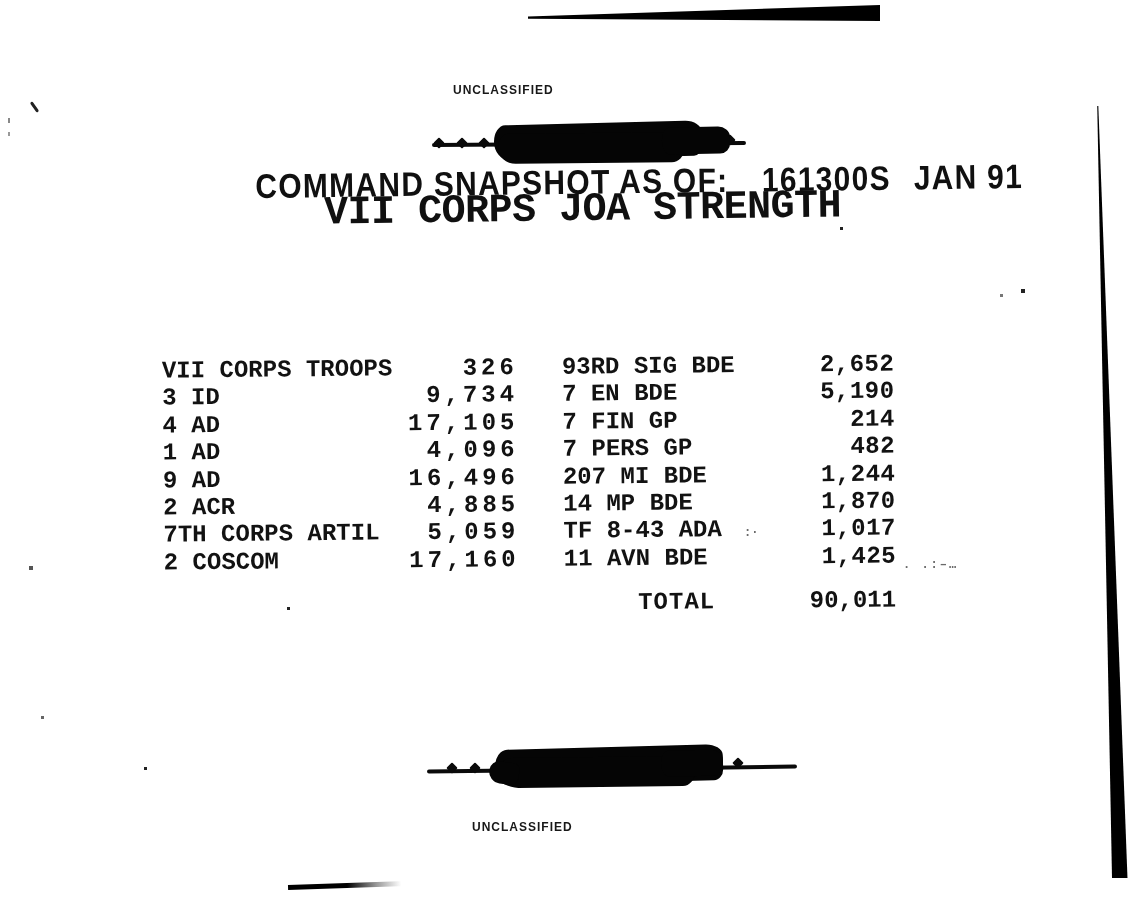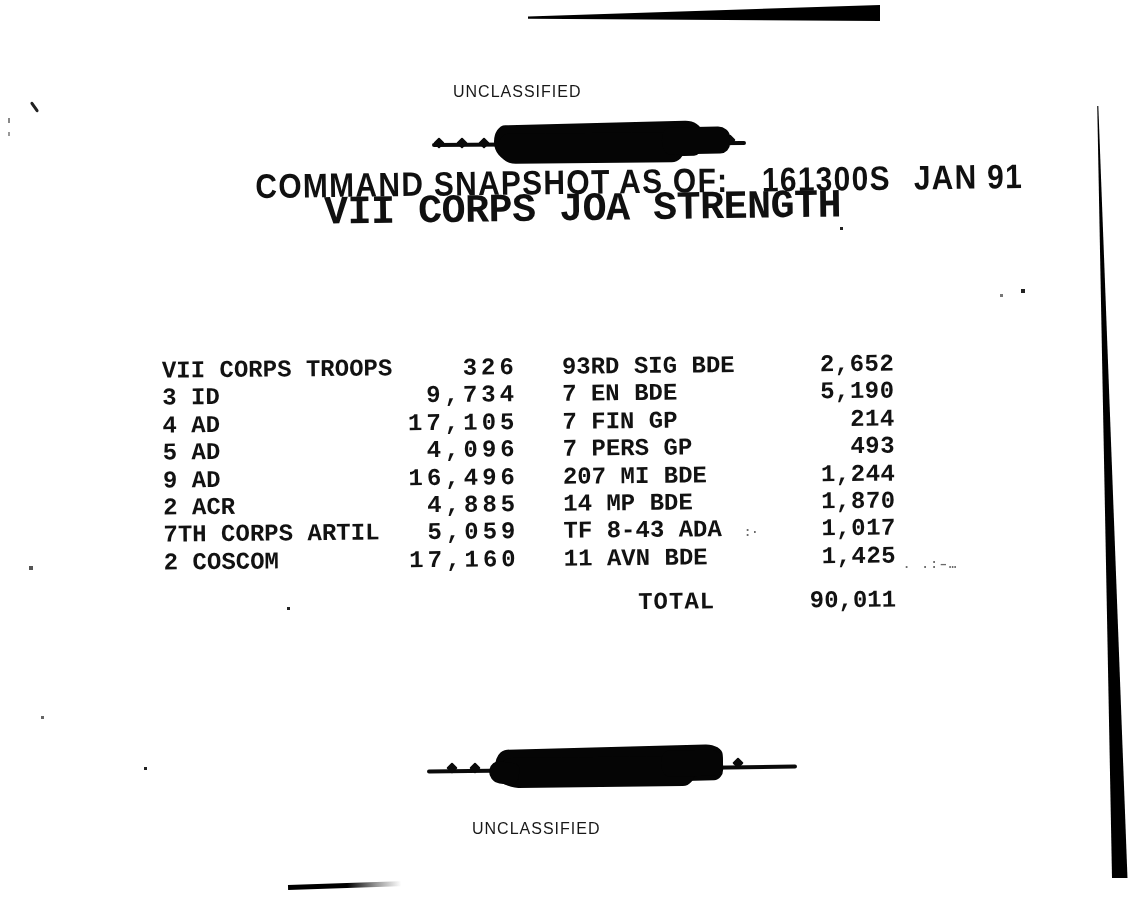--- a/index.html
+++ b/index.html
@@ -3,21 +3,21 @@
 <meta charset="utf-8">
 <style>
   html,body{margin:0;padding:0;background:#e8e8e8;}
   #page{
     position:relative;width:1144px;height:904px;background:#ffffff;
     overflow:hidden;font-family:"Liberation Sans",sans-serif;color:#141414;
   }
   .abs{position:absolute;}
   
   .unclass{
-    font-family:"Liberation Sans",sans-serif;font-size:16px;font-weight:400;
+    font-family:"Liberation Sans",sans-serif;font-size:12px;font-weight:700;
     letter-spacing:1px;color:#181818;line-height:1;white-space:nowrap;
   }
   
   .hdr1{
     left:203px;top:164px;font-family:"Liberation Sans",sans-serif;font-weight:700;
     font-size:34px;line-height:1;white-space:nowrap;color:#101010;
     transform:rotate(-0.75deg) scaleX(0.88);transform-origin:center;letter-spacing:1.5px;
   }
   .hdr1 .gap1{margin-left:38px;}
   .hdr1 .gap2{margin-left:26px;}
@@ -88,21 +88,21 @@
         </div>
         <div class="trow">
           <span class="tlabel">3 ID</span>
           <span class="tvalue">9,734</span>
         </div>
         <div class="trow">
           <span class="tlabel">4 AD</span>
           <span class="tvalue">17,105</span>
         </div>
         <div class="trow">
-          <span class="tlabel">5 AD</span>
+          <span class="tlabel">1 AD</span>
           <span class="tvalue">4,096</span>
         </div>
         <div class="trow">
           <span class="tlabel">9 AD</span>
           <span class="tvalue">16,496</span>
         </div>
         <div class="trow">
           <span class="tlabel">2 ACR</span>
           <span class="tvalue">4,885</span>
         </div>
@@ -123,21 +123,21 @@
         <div class="trow">
           <span class="tlabel">7 EN BDE</span>
           <span class="tvalue">5,190</span>
         </div>
         <div class="trow">
           <span class="tlabel">7 FIN GP</span>
           <span class="tvalue">214</span>
         </div>
         <div class="trow">
           <span class="tlabel">7 PERS GP</span>
-          <span class="tvalue">493</span>
+          <span class="tvalue">482</span>
         </div>
         <div class="trow">
           <span class="tlabel">207 MI BDE</span>
           <span class="tvalue">1,244</span>
         </div>
         <div class="trow">
           <span class="tlabel">14 MP BDE</span>
           <span class="tvalue">1,870</span>
         </div>
         <div class="trow">

